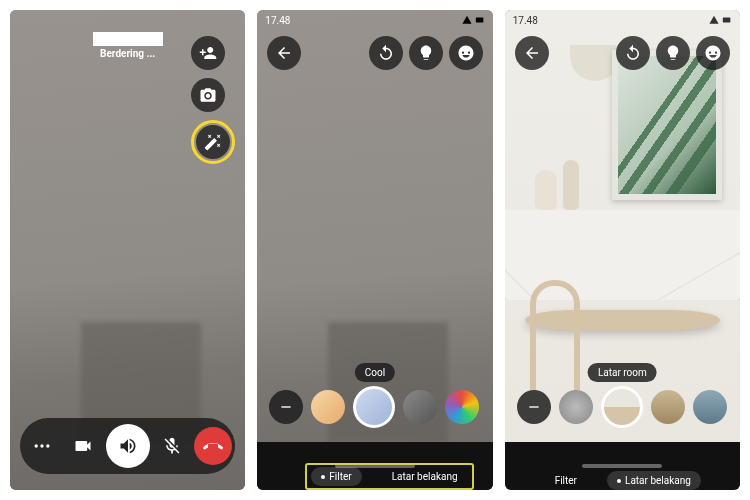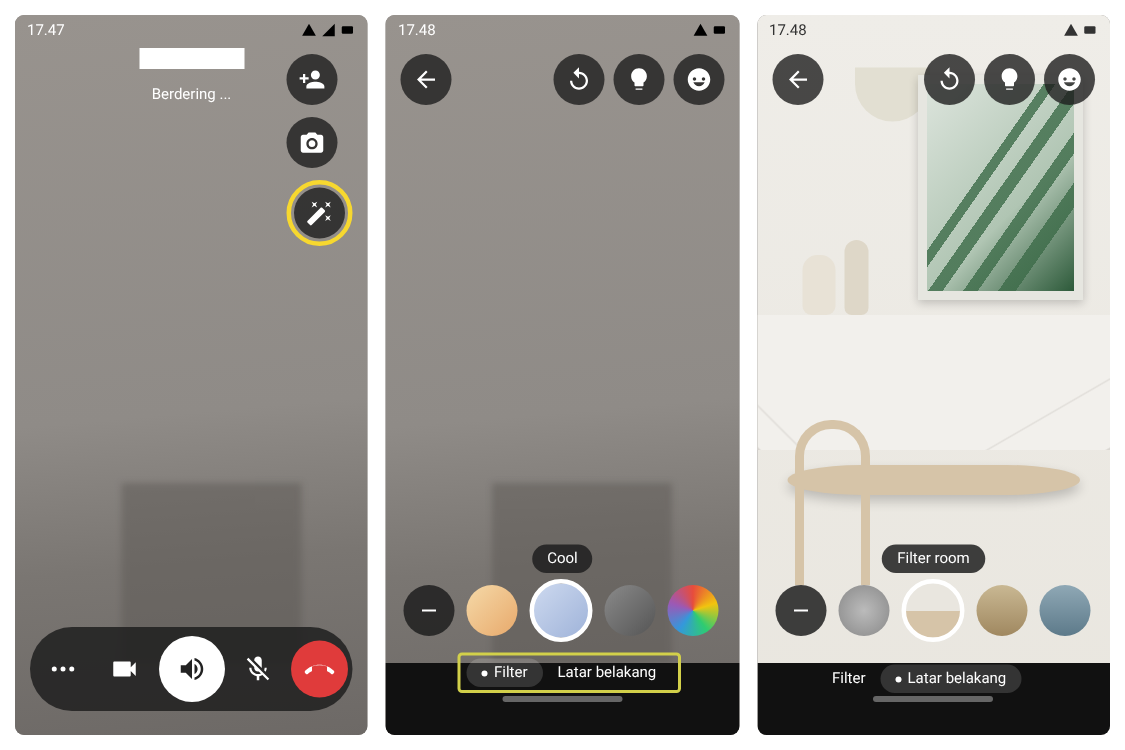--- a/index.html
+++ b/index.html
@@ -99,25 +99,26 @@
   .room-bg .vase.v2 { left: 58px; top: 150px; width: 16px; height: 50px; background: #ded7c8; }
   .room-bg .lamp {
     position: absolute;
     left: 65px; top: 35px;
     width: 50px; height: 36px;
     background: #e2dfd2;
     border-radius: 0 0 40px 40px;
   }
   .status-text {
     position: absolute;
-    top: 48px; left: 50%;
+    top: 38px; left: 50%;
     transform: translateX(-50%);
     color: #fff;
     font-size: 10px;
     z-index: 5;
+    font-weight: bold;
   }
   .status-box {
     position: absolute;
     top: 22px; left: 50%;
     transform: translateX(-50%);
     width: 70px; height: 14px;
     background: #fff;
     z-index: 5;
   }
   .icon-btn {
@@ -221,23 +222,23 @@
     justify-content: center;
     z-index: 5;
   }
   .navbar .home {
     width: 80px; height: 4px;
     background: #666;
     border-radius: 2px;
   }
   .tabs {
     position: absolute;
-    bottom: 28px;
-    display: flex;
-    gap: 0;
+    bottom: 0;
+    display: flex;
+    gap: 20px;
     z-index: 7;
     align-items: flex-end;
   }
   .tabs.boxed {
     border: 2px solid #d2d04a;
     border-radius: 3px;
     padding: 2px 4px;
     left: 48px;
   }
   .tabs.plain { left: 40px; }
@@ -265,34 +266,20 @@
   .thumb.selected {
     width: 42px; height: 42px;
     border: 3px solid #fff;
   }
 </style>
 </head>
 <body>
 
 <div class="phone">
   <div class="camera-bg"></div>
-  <div class="statusbar">
-    <span>17.47</span>
-    <span class="right">
-      <svg viewBox="0 0 24 24">
-          <path d="M1 21h22L12 2 1 21z"></path>
-        </svg>
-      <svg viewBox="0 0 24 24">
-          <path d="M2 22h20V2L2 22z"></path>
-        </svg>
-      <svg viewBox="0 0 24 24">
-          <rect x="2" y="6" width="18" height="12" rx="2"></rect>
-        </svg>
-    </span>
-  </div>
   <div class="status-box"></div>
   <div class="status-text">Berdering ...</div>
   <div class="side-col">
     <div class="icon-btn">
       <svg viewBox="0 0 24 24">
           <path d="M15 12c2.2 0 4-1.8 4-4s-1.8-4-4-4-4 1.8-4 4 1.8 4 4 4zm-9-2V7H4v3H1v2h3v3h2v-3h3v-2H6zm9 4c-2.7 0-8 1.3-8 4v2h16v-2c0-2.7-5.3-4-8-4z"></path>
         </svg>
     </div>
     <div class="icon-btn">
       <svg viewBox="0 0 24 24">
@@ -439,21 +426,21 @@
       <svg viewBox="0 0 24 24">
           <path d="M9 21h6v-1H9v1zm3-19C8.1 2 5 5.1 5 9c0 2.4 1.2 4.5 3 5.7V17c0 .6.4 1 1 1h6c.6 0 1-.4 1-1v-2.3c1.8-1.3 3-3.4 3-5.7 0-3.9-3.1-7-7-7z"></path>
         </svg>
     </div>
     <div class="icon-btn">
       <svg viewBox="0 0 24 24">
           <path d="M12 2C6.5 2 2 6.5 2 12s4.5 10 10 10 10-4.5 10-10S17.5 2 12 2zM8 10c.8 0 1.5.7 1.5 1.5S8.8 13 8 13s-1.5-.7-1.5-1.5S7.2 10 8 10zm8 0c.8 0 1.5.7 1.5 1.5S16.8 13 16 13s-1.5-.7-1.5-1.5S15.2 10 16 10zm-4 8c-2.3 0-4.3-1.5-5-3.5h10c-.7 2-2.7 3.5-5 3.5z"></path>
         </svg>
     </div>
   </div>
-  <div class="pill">Filter room</div>
+  <div class="pill">Latar room</div>
   <div class="filter-row">
     <div class="swatch minus">
       <svg viewBox="0 0 24 24" width="16" height="16" fill="#fff">
           <rect x="5" y="11" width="14" height="2"></rect>
         </svg>
     </div>
     <div class="thumb" style="background:radial-gradient(#bbb,#888)"></div>
     <div class="thumb selected" style="background:linear-gradient(#e9e6df 50%,#d6c4a8 50%)"></div>
     <div class="thumb" style="background:linear-gradient(#c9b893,#a08860)"></div>
     <div class="thumb" style="background:linear-gradient(#8fa8b5,#5d7a8a)"></div>

